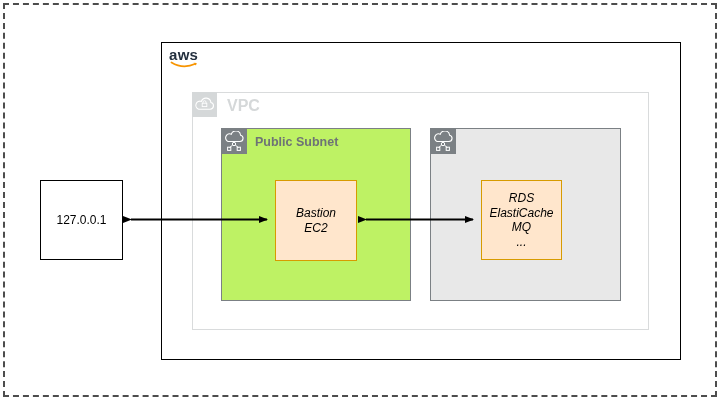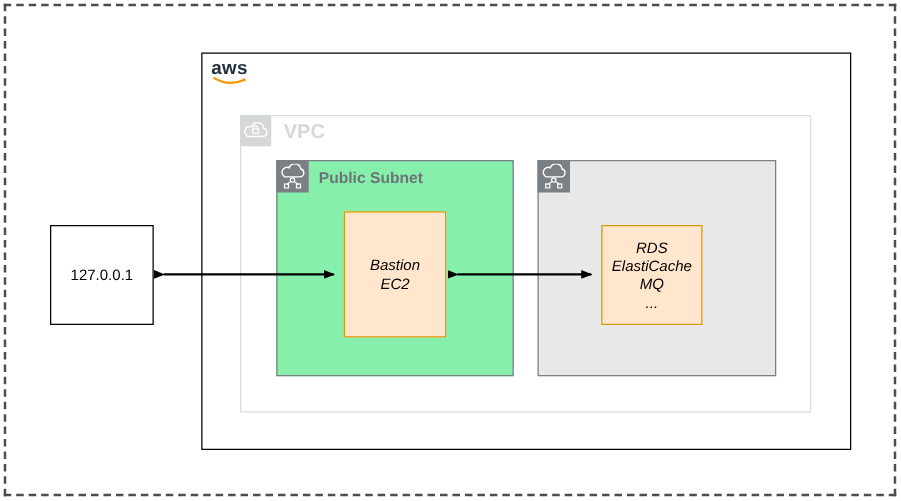--- a/index.html
+++ b/index.html
@@ -47,41 +47,41 @@
   .vpc-label {
     position: absolute; left: 34px; top: 4px;
     font-size: 16px; font-weight: 700; color: var(--vpc-gray, #d2d5d6);
   }
 
   
   .subnet {
     position: absolute; top: 128px; height: 173px;
     border: 1px solid var(--subnet-gray, #7b8084);
   }
-  .subnet.public  { left: 221px; width: 190px; background: #86efac; }
+  .subnet.public  { left: 221px; width: 190px; background: #bef264; }
   .subnet.private { left: 430px; width: 191px; background: var(--private-fill, #e8e8e8); }
   .subnet-icon {
     position: absolute; left: -1px; top: -1px; width: 26px; height: 26px;
     background: var(--subnet-gray, #7b8084);
     display: flex; align-items: center; justify-content: center;
   }
   .subnet-label {
     position: absolute; left: 33px; top: 6px;
     font-size: 12.5px; font-weight: 700; color: #6e7376;
     white-space: nowrap;
   }
 
   
   .node {
     position: absolute;
     background: var(--node-fill, #ffe6cc); border: 1.5px solid var(--node-border, #d79b00);
     display: flex; flex-direction: column; align-items: center; justify-content: center;
     font-size: 12px; line-height: 14.5px; text-align: center; font-style: italic;
   }
-  .node.bastion { left: 275px; top: 169px; width: 82px; height: 101px; }
+  .node.bastion { left: 275px; top: 180px; width: 82px; height: 81px; }
   .node.rds     { left: 481px; top: 180px; width: 81px; height: 80px; }
 
   .arrows { position: absolute; left: 0; top: 0; pointer-events: none; }
 </style>
 </head>
 <body>
 
 <div class="canvas">
 
   <div class="outer-dashed"></div>

